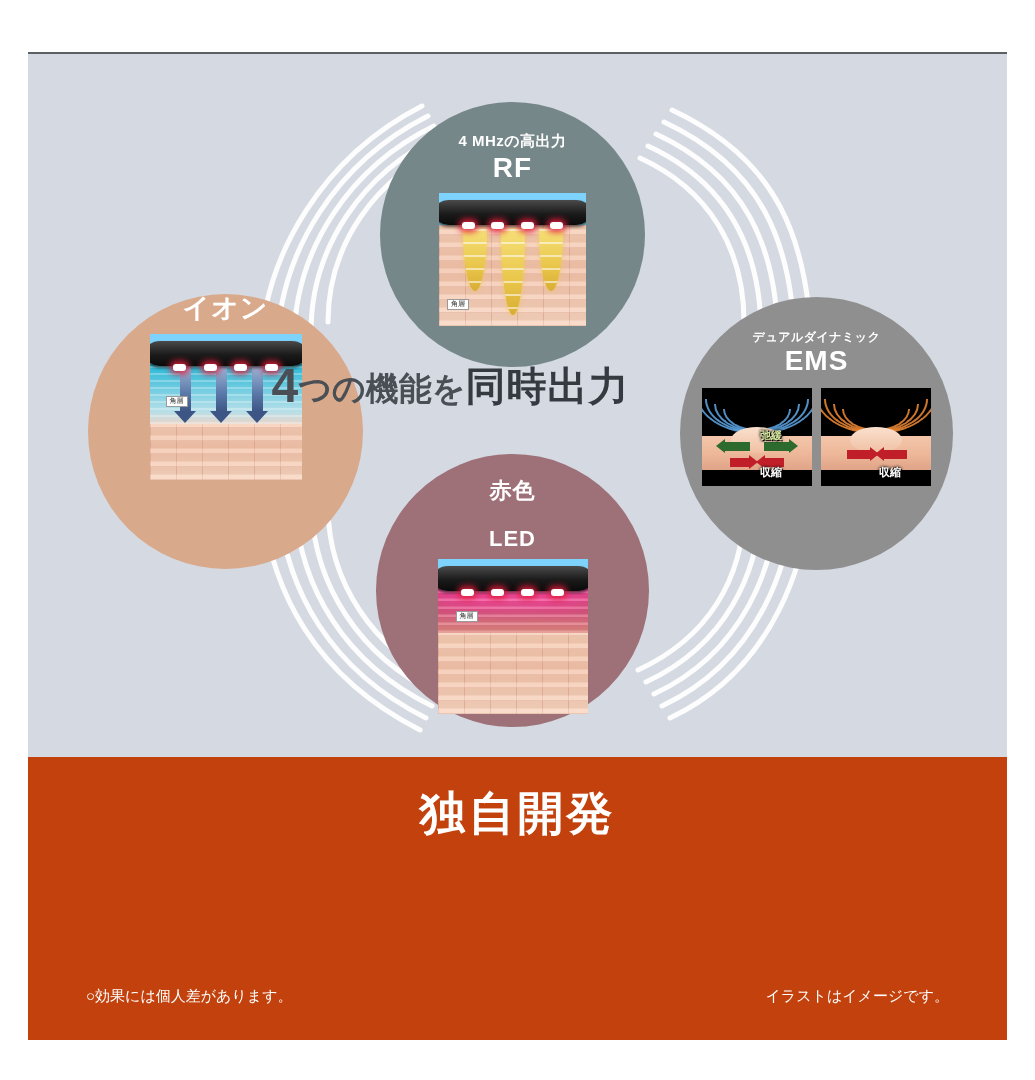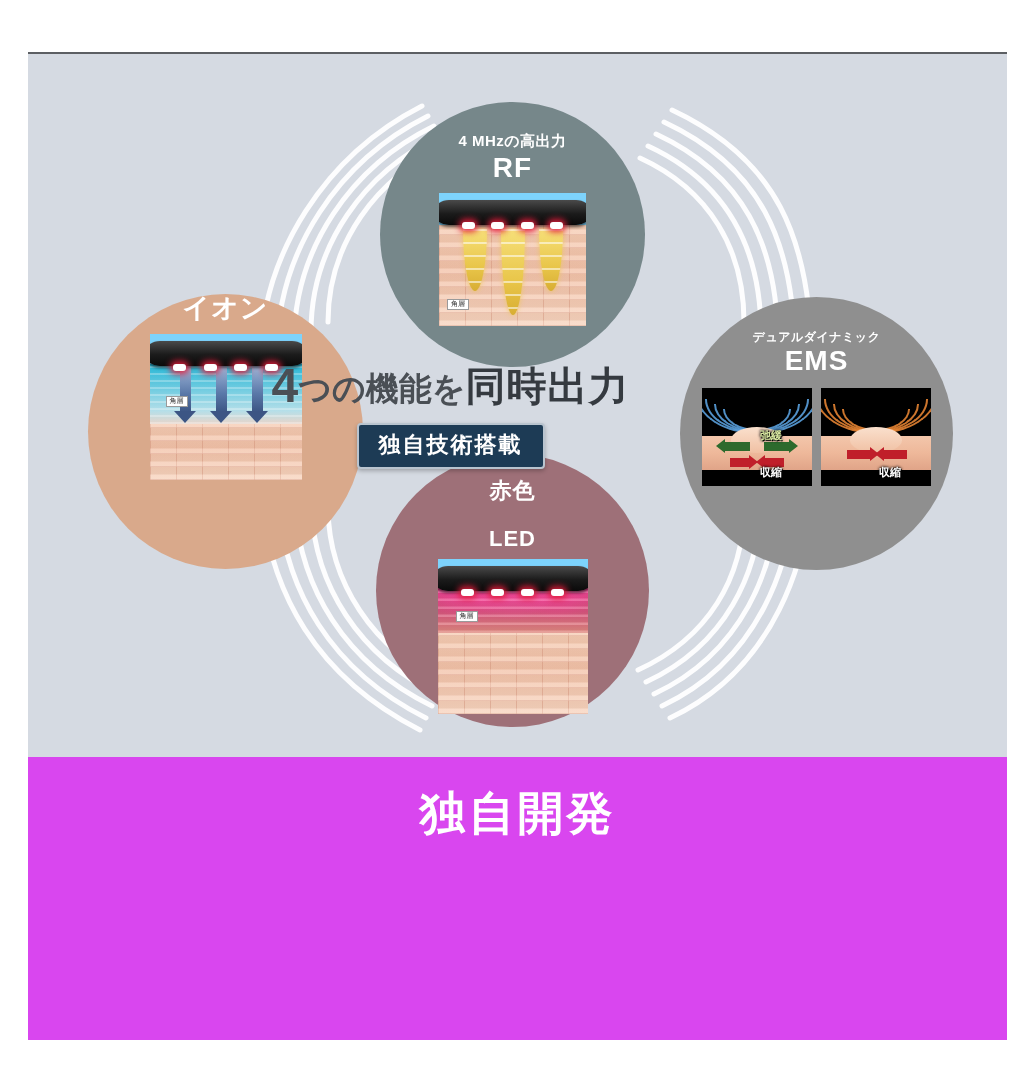--- a/index.html
+++ b/index.html
@@ -197,21 +197,21 @@
     display:inline-block; margin-top:13px;
     background:#1d3b55; border:2px solid #b9c4cf; border-radius:4px;
     color:#ffffff; font-size:22px; font-weight:bold;
     padding:5px 20px 7px; letter-spacing:2px;
     box-shadow:0 2px 4px rgba(0,0,0,.25);
   }
 
   
   .panel-bottom{
     position:absolute; left:28px; top:757px;
-    width:979px; height:283px; background:#d946ef;
+    width:979px; height:283px; background:#c2410c;
     color:#ffffff; overflow:hidden;
   }
   .bb-lines{ padding-top:28px; text-align:center; }
   .bb-1{ font-size:46px; font-weight:bold; letter-spacing:3px; line-height:1.22; }
   .bb-2{ font-size:46px; font-weight:bold; letter-spacing:1px; line-height:1.22; }
   .bb-3{ font-size:46px; font-weight:bold; letter-spacing:3px; line-height:1.22; }
 
   .notes{
     position:absolute; left:0; right:0; bottom:34px;
     display:flex; justify-content:space-between;
@@ -355,24 +355,27 @@
             <i></i>
           </div>
         <span class="kakusou" style="left:18px; top:52px;">角層</span>
       </div>
     </div>
 
     <div class="center-txt">
       <div class="ct-line">
         <span class="ct-num">4</span><span class="ct-a">つの機能を</span><span class="ct-b">同時出力</span>
       </div>
-      <span class="badge">独自技術搭載</span>
     </div>
 
   </div>
 
   <div class="panel-bottom">
     <div class="bb-lines">
       <div class="bb-1">独自開発</div>
     </div>
+    <div class="notes">
+      <span>○効果には個人差があります。</span>
+      <span>イラストはイメージです。</span>
+    </div>
   </div>
 
 </div>
 
 </body></html>

